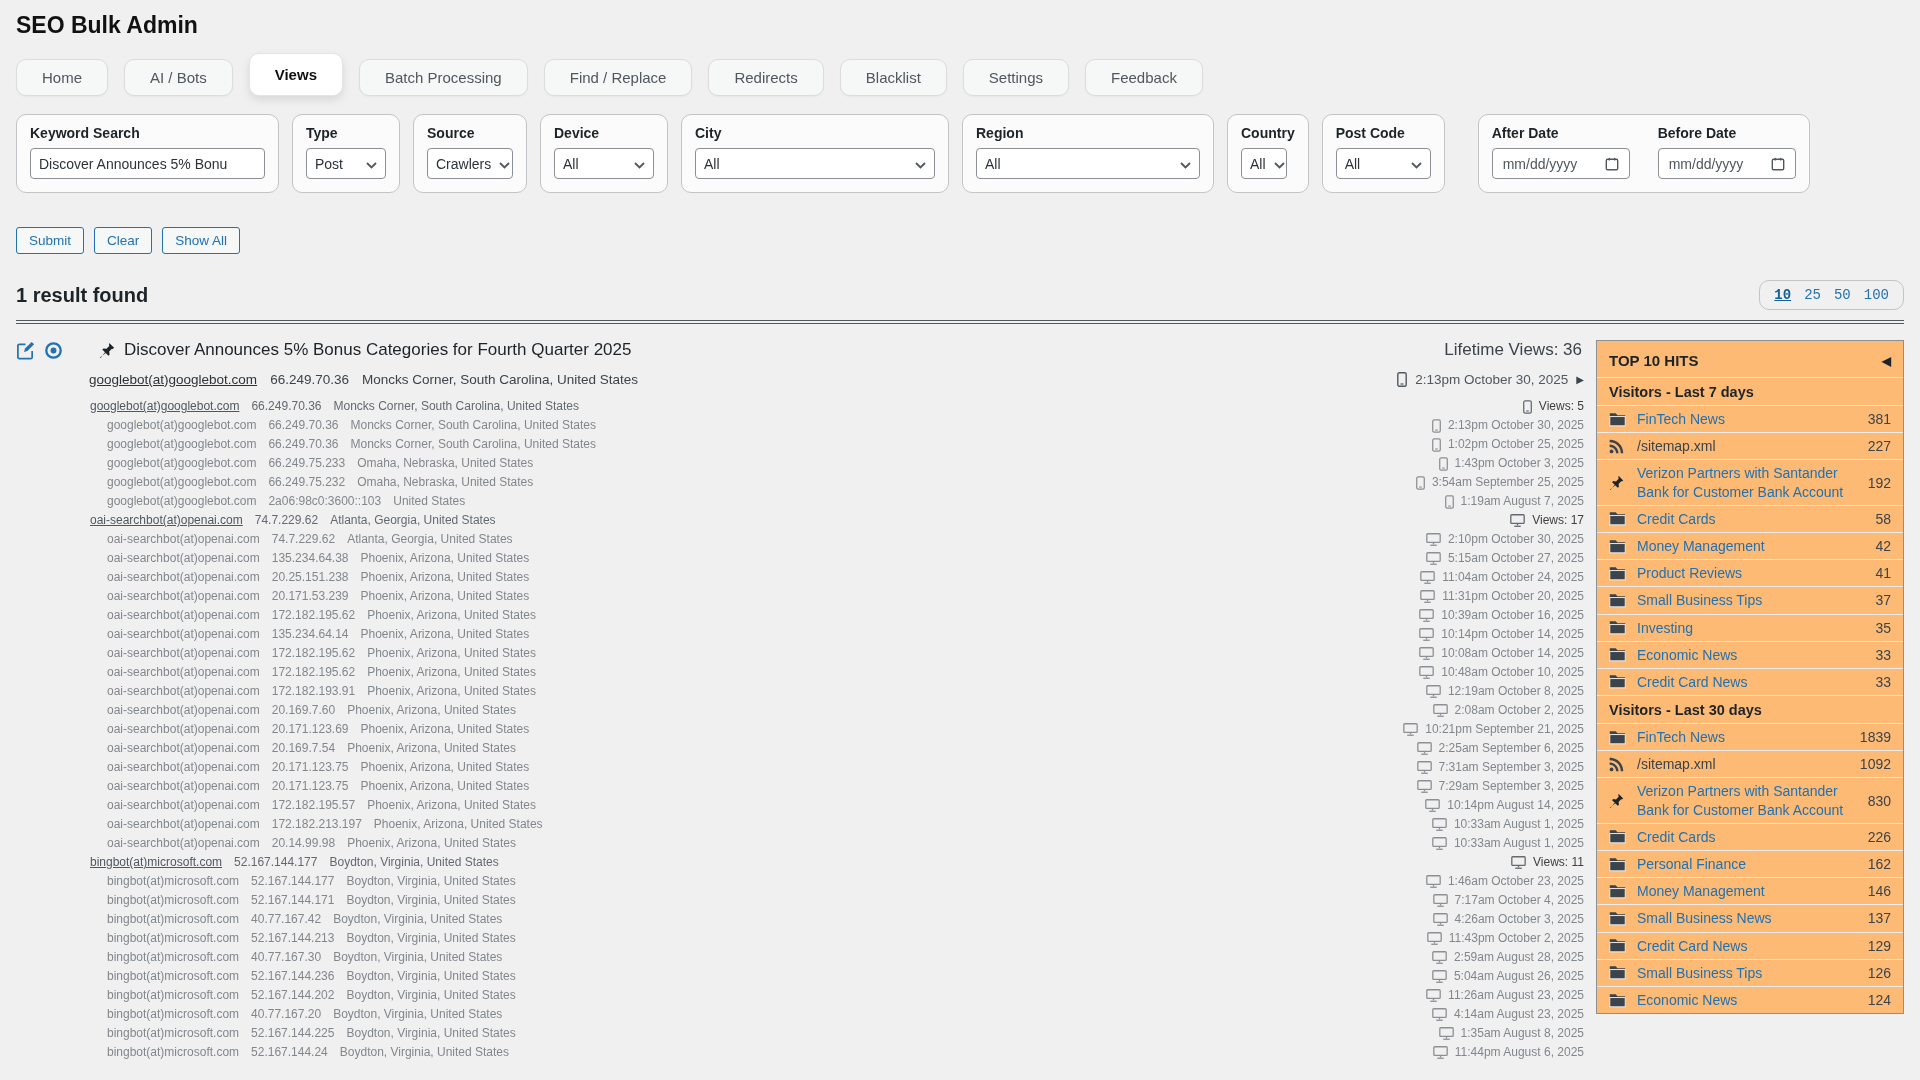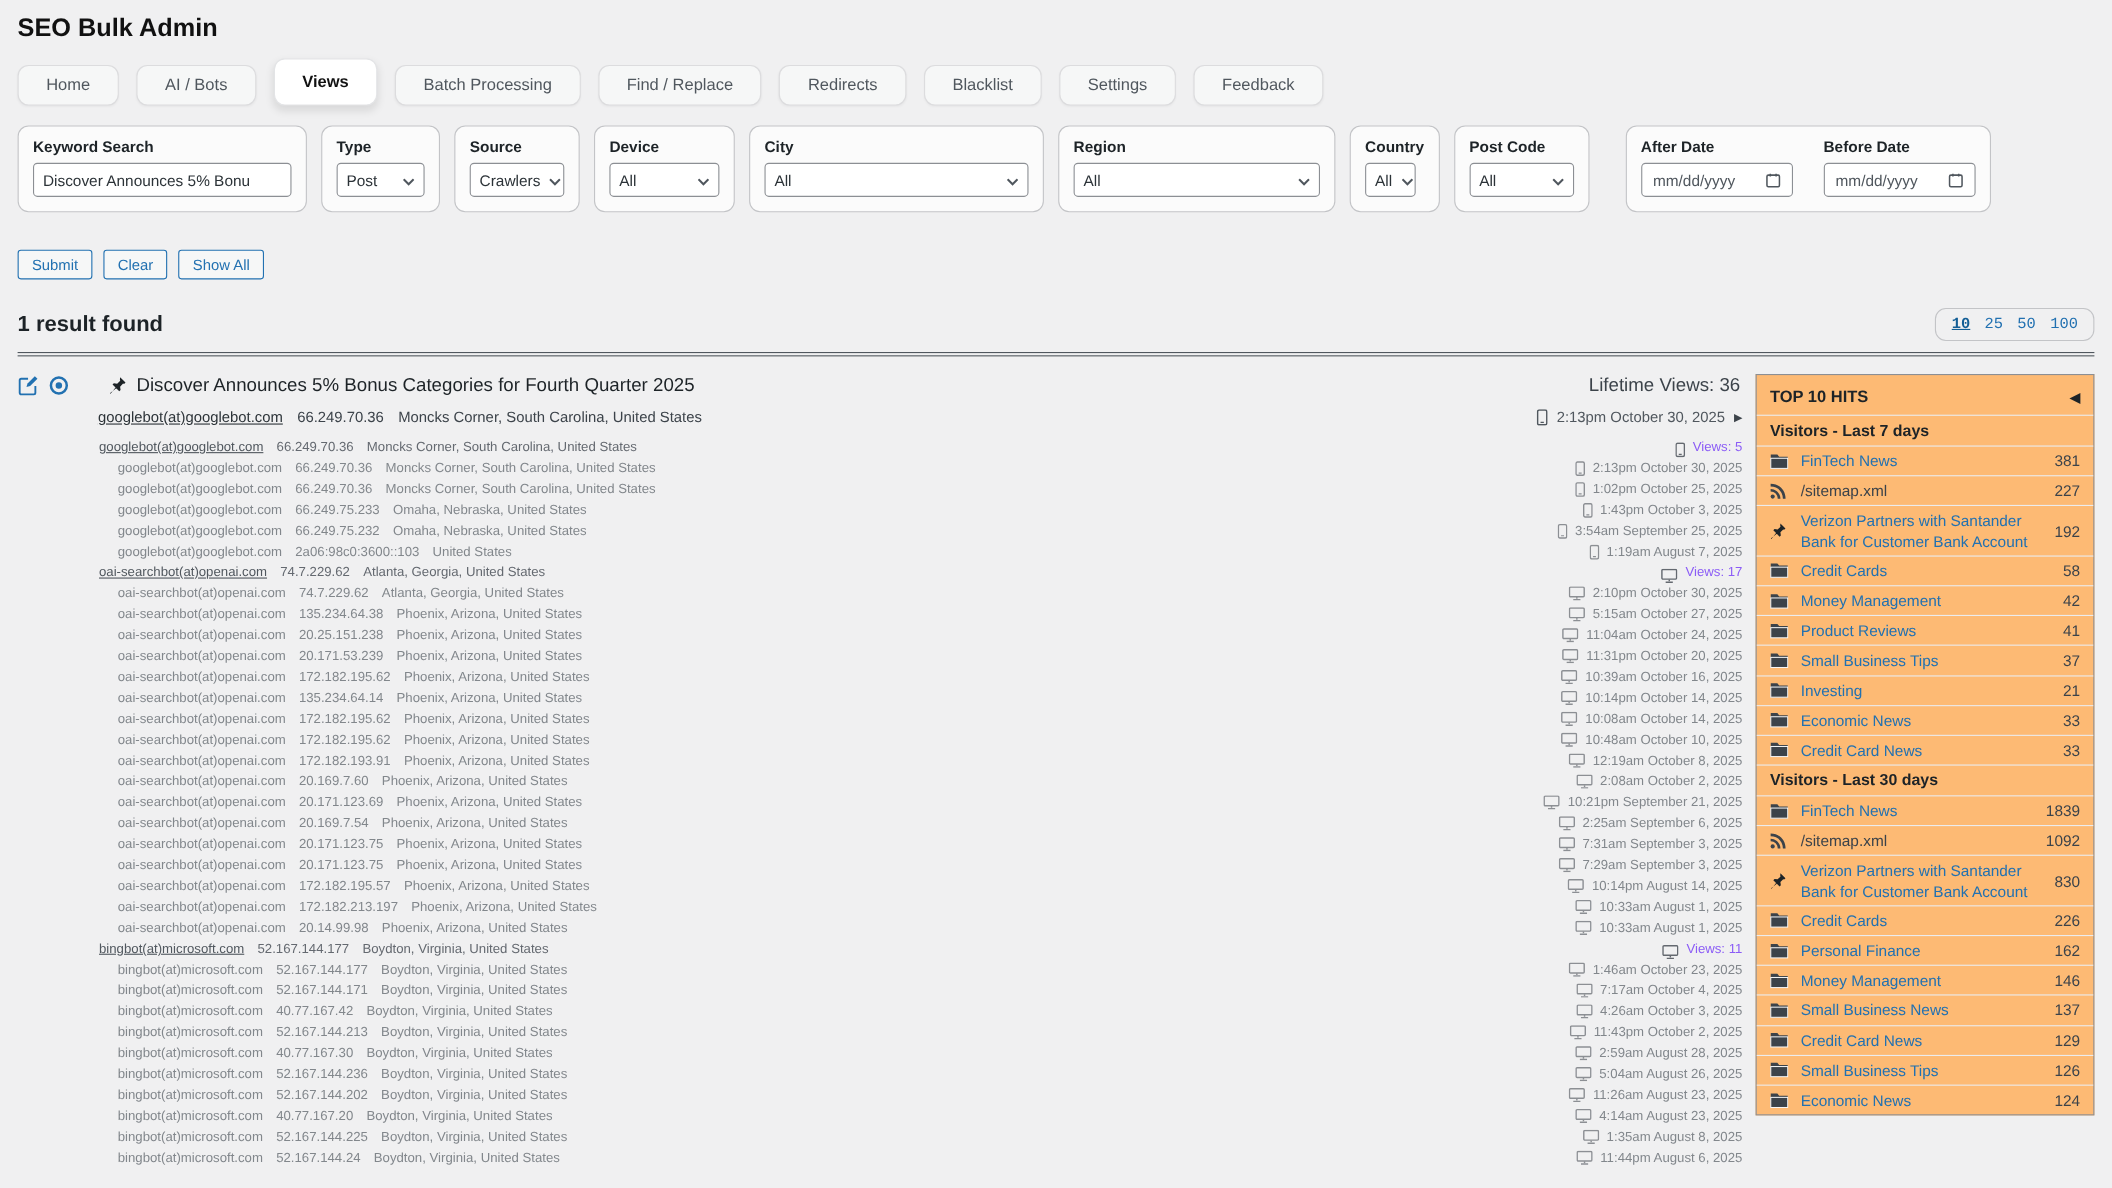--- a/index.html
+++ b/index.html
@@ -86,21 +86,21 @@
 
   
   .vrow { display:flex; align-items:center; line-height:19px; font-size:12px; white-space:nowrap; }
   .vleft { display:flex; gap:12px; overflow:hidden; }
   .vrow.group .vleft { margin-left:74px; }
   .vrow.sub   .vleft { margin-left:91px; }
   .vrow.group .vvisitor { color:#50575e; text-decoration:underline; cursor:pointer; }
   .vrow.group .vip, .vrow.group .vloc { color:#646970; }
   .vrow.sub .vvisitor, .vrow.sub .vip, .vrow.sub .vloc { color:#82878c; }
   .vright { margin-left:auto; display:flex; align-items:center; gap:7px; padding-right:2px; color:#82878c; }
-  .vright.views { color:#8b5cf6;align-items:flex-end; }
+  .vright.views { color:#404040; }
   .dev-icon { display:flex; align-items:center; color:#8c8f94; }
 
   
   .sidebar {
     width:308px; flex-shrink:0; background:#fdba74; border:1px solid #8c8f94;
   }
   .sb-title { display:flex; align-items:center; justify-content:space-between;
     padding:11px 12px 8px; font-size:15px; font-weight:700; color:#1d2327; }
   .sb-collapse { font-size:12px; color:#1d2327; cursor:pointer; }
   .sb-head { padding:6px 12px 5px; font-size:14.5px; font-weight:700; color:#1d2327; border-top:1px solid #ececed; }
@@ -1033,21 +1033,21 @@
 
           <div class="sb-item">
             <span class="sb-icon folder">
               <svg class="i-folder" width="17" height="15" viewBox="0 0 17 15" fill="#3c434a">
                 <path d="M0.8 1.2h6l1.6 2h7.8v10.6H0.8z"></path>
                 <rect x="0.8" y="4.6" width="15.4" height="9.2" fill="#3c434a" stroke="#fbfbfb" stroke-width="0.9"></rect>
               </svg>
 
             </span>
             <span class="sb-label link">Investing</span>
-            <span class="sb-count">21</span>
+            <span class="sb-count">35</span>
           </div>
 
           <div class="sb-item">
             <span class="sb-icon folder">
               <svg class="i-folder" width="17" height="15" viewBox="0 0 17 15" fill="#3c434a">
                 <path d="M0.8 1.2h6l1.6 2h7.8v10.6H0.8z"></path>
                 <rect x="0.8" y="4.6" width="15.4" height="9.2" fill="#3c434a" stroke="#fbfbfb" stroke-width="0.9"></rect>
               </svg>
 
             </span>

